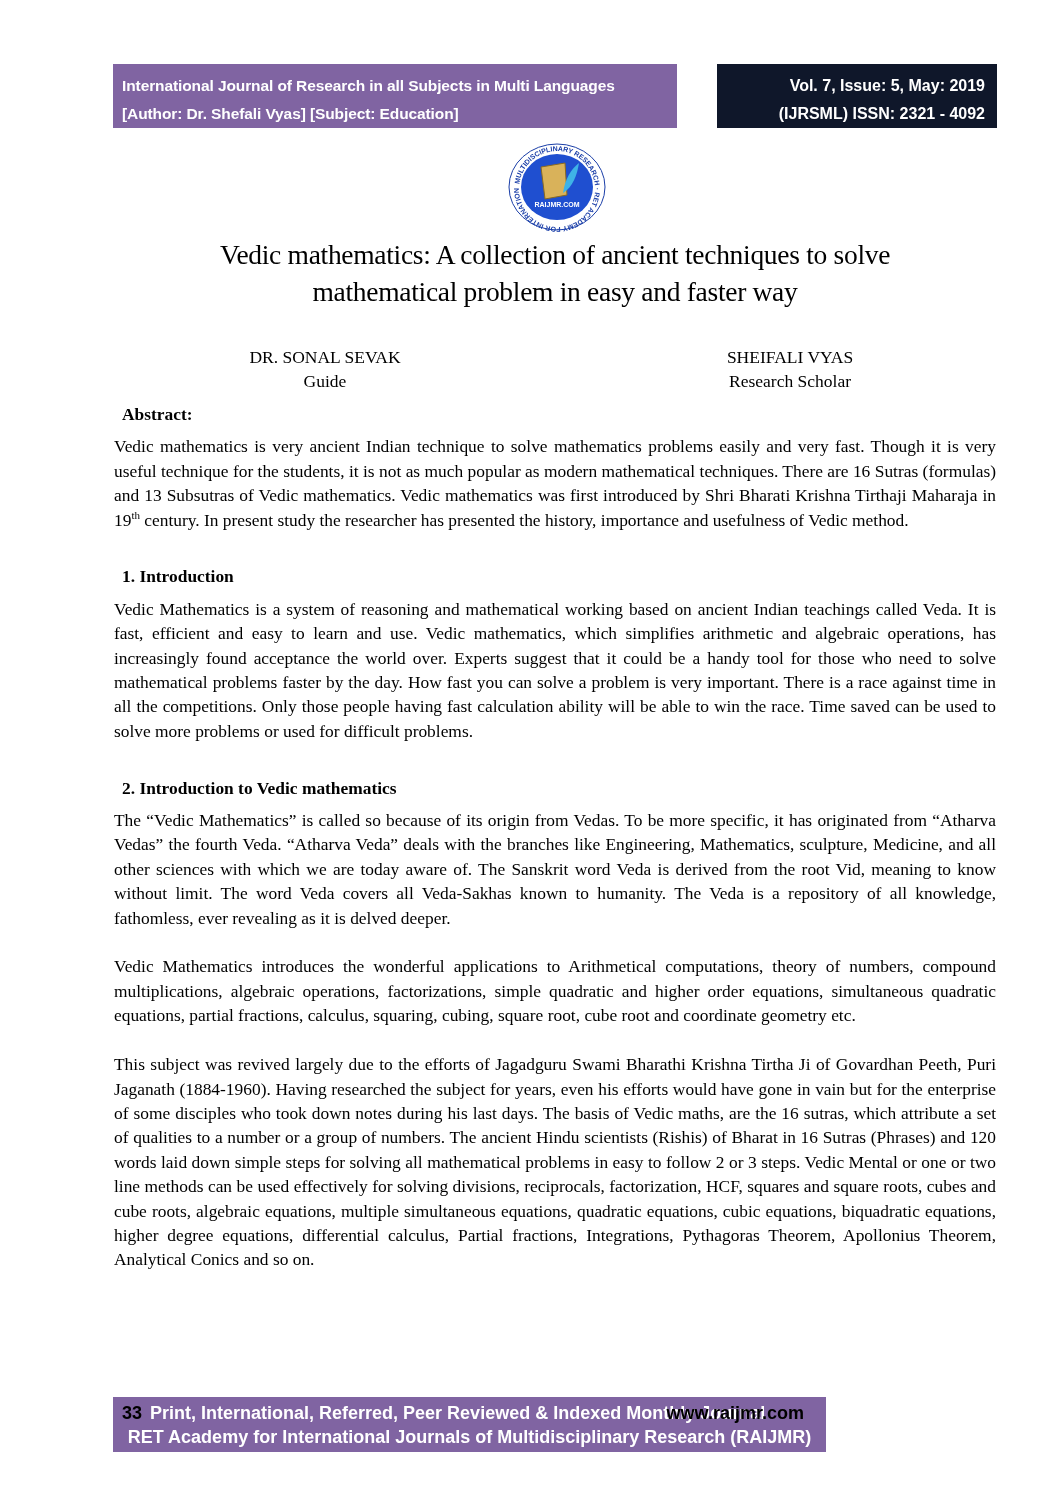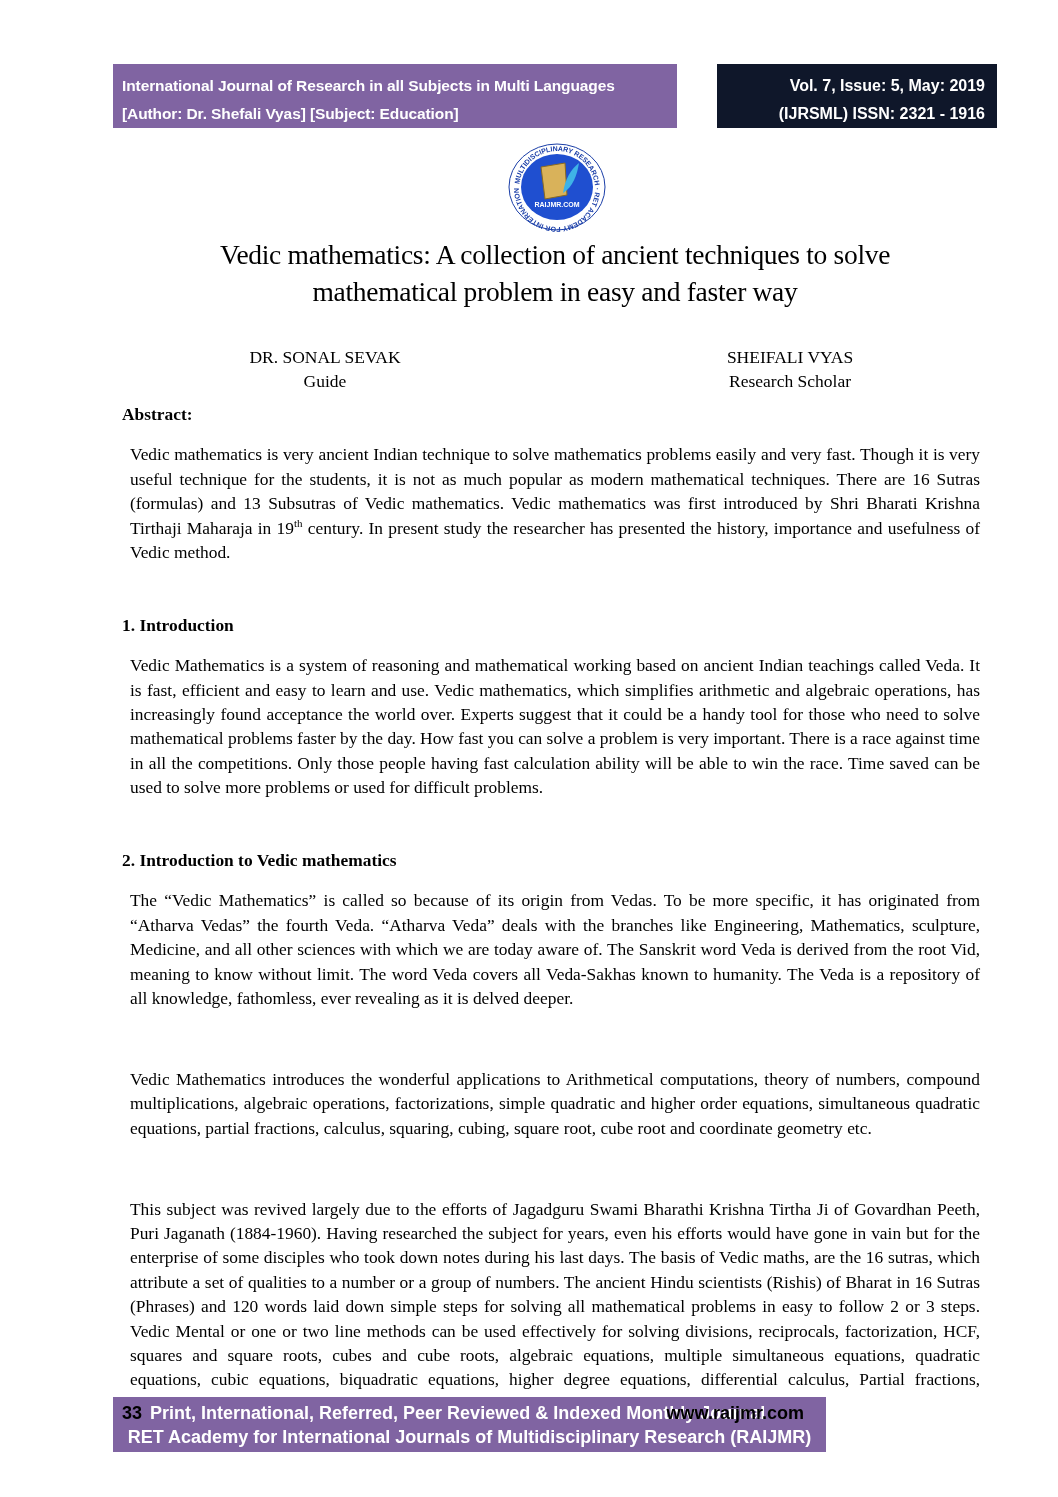--- a/index.html
+++ b/index.html
@@ -29,21 +29,21 @@
     line-height: 37px; color: #000; letter-spacing: -0.3px;
   }
   .authors { position: absolute; top: 345px; left: 0; width: 1058px; font-family: "Liberation Serif", serif; font-size: 17.5px; color:#000; }
   .author { position: absolute; text-align: center; line-height: 24px; }
   .author.a1 { left: 225px; width: 200px; }
   .author.a2 { left: 690px; width: 200px; }
   .content {
     position: absolute; left: 114px; top: 394px; width: 882px;
     font-family: "Liberation Serif", serif; font-size: 17.4px; line-height: 24.4px; color: #000;
   }
-  .content p { margin: 16px; text-align: justify; }
+  .content p { margin: 0; text-align: justify; }
   .content h2 { margin: 8px; font-size: 17.4px; font-weight: bold; line-height: 24.4px; }
   .gap { height: 24.4px; }
   sup { font-size: 11px; line-height: 0; vertical-align: super; }
   .footer {
     position: absolute; left: 113px; top: 1397px; width: 713px; height: 55px;
     background: #8064a2; font-family: "Liberation Sans", sans-serif; font-weight: bold;
     font-size: 18px; color: #ffffff;
   }
   .footer-row1 { position: absolute; top: 4px; left: 9px; right: 22px; height: 24px; line-height: 24px; }
   .page-num { color: #000; margin-right: 8px; }
@@ -53,21 +53,21 @@
 </head>
 <body>
 
 <div class="header">
   <div class="header-left">
     <div>International Journal of Research in all Subjects in Multi Languages</div>
     <div>[Author: Dr. Shefali Vyas] [Subject: Education]</div>
   </div>
   <div class="header-right">
     <div>Vol. 7, Issue: 5, May: 2019</div>
-    <div>(IJRSML)  ISSN: 2321 - 1916</div>
+    <div>(IJRSML)  ISSN: 2321 - 4092</div>
   </div>
 </div>
 
 <div class="logo">
   <svg width="104" height="92" viewBox="0 0 104 92">
     <defs>
       <path id="ringpath" d="M 14 48 A 38 38 0 1 1 90 48 A 38 38 0 1 1 14 48"></path>
     </defs>
     <ellipse cx="52" cy="46" rx="50" ry="45" fill="#ffffff"></ellipse>
     <ellipse cx="52" cy="46" rx="48" ry="43" fill="#ffffff" stroke="#1a3ea8" stroke-width="1"></ellipse>

